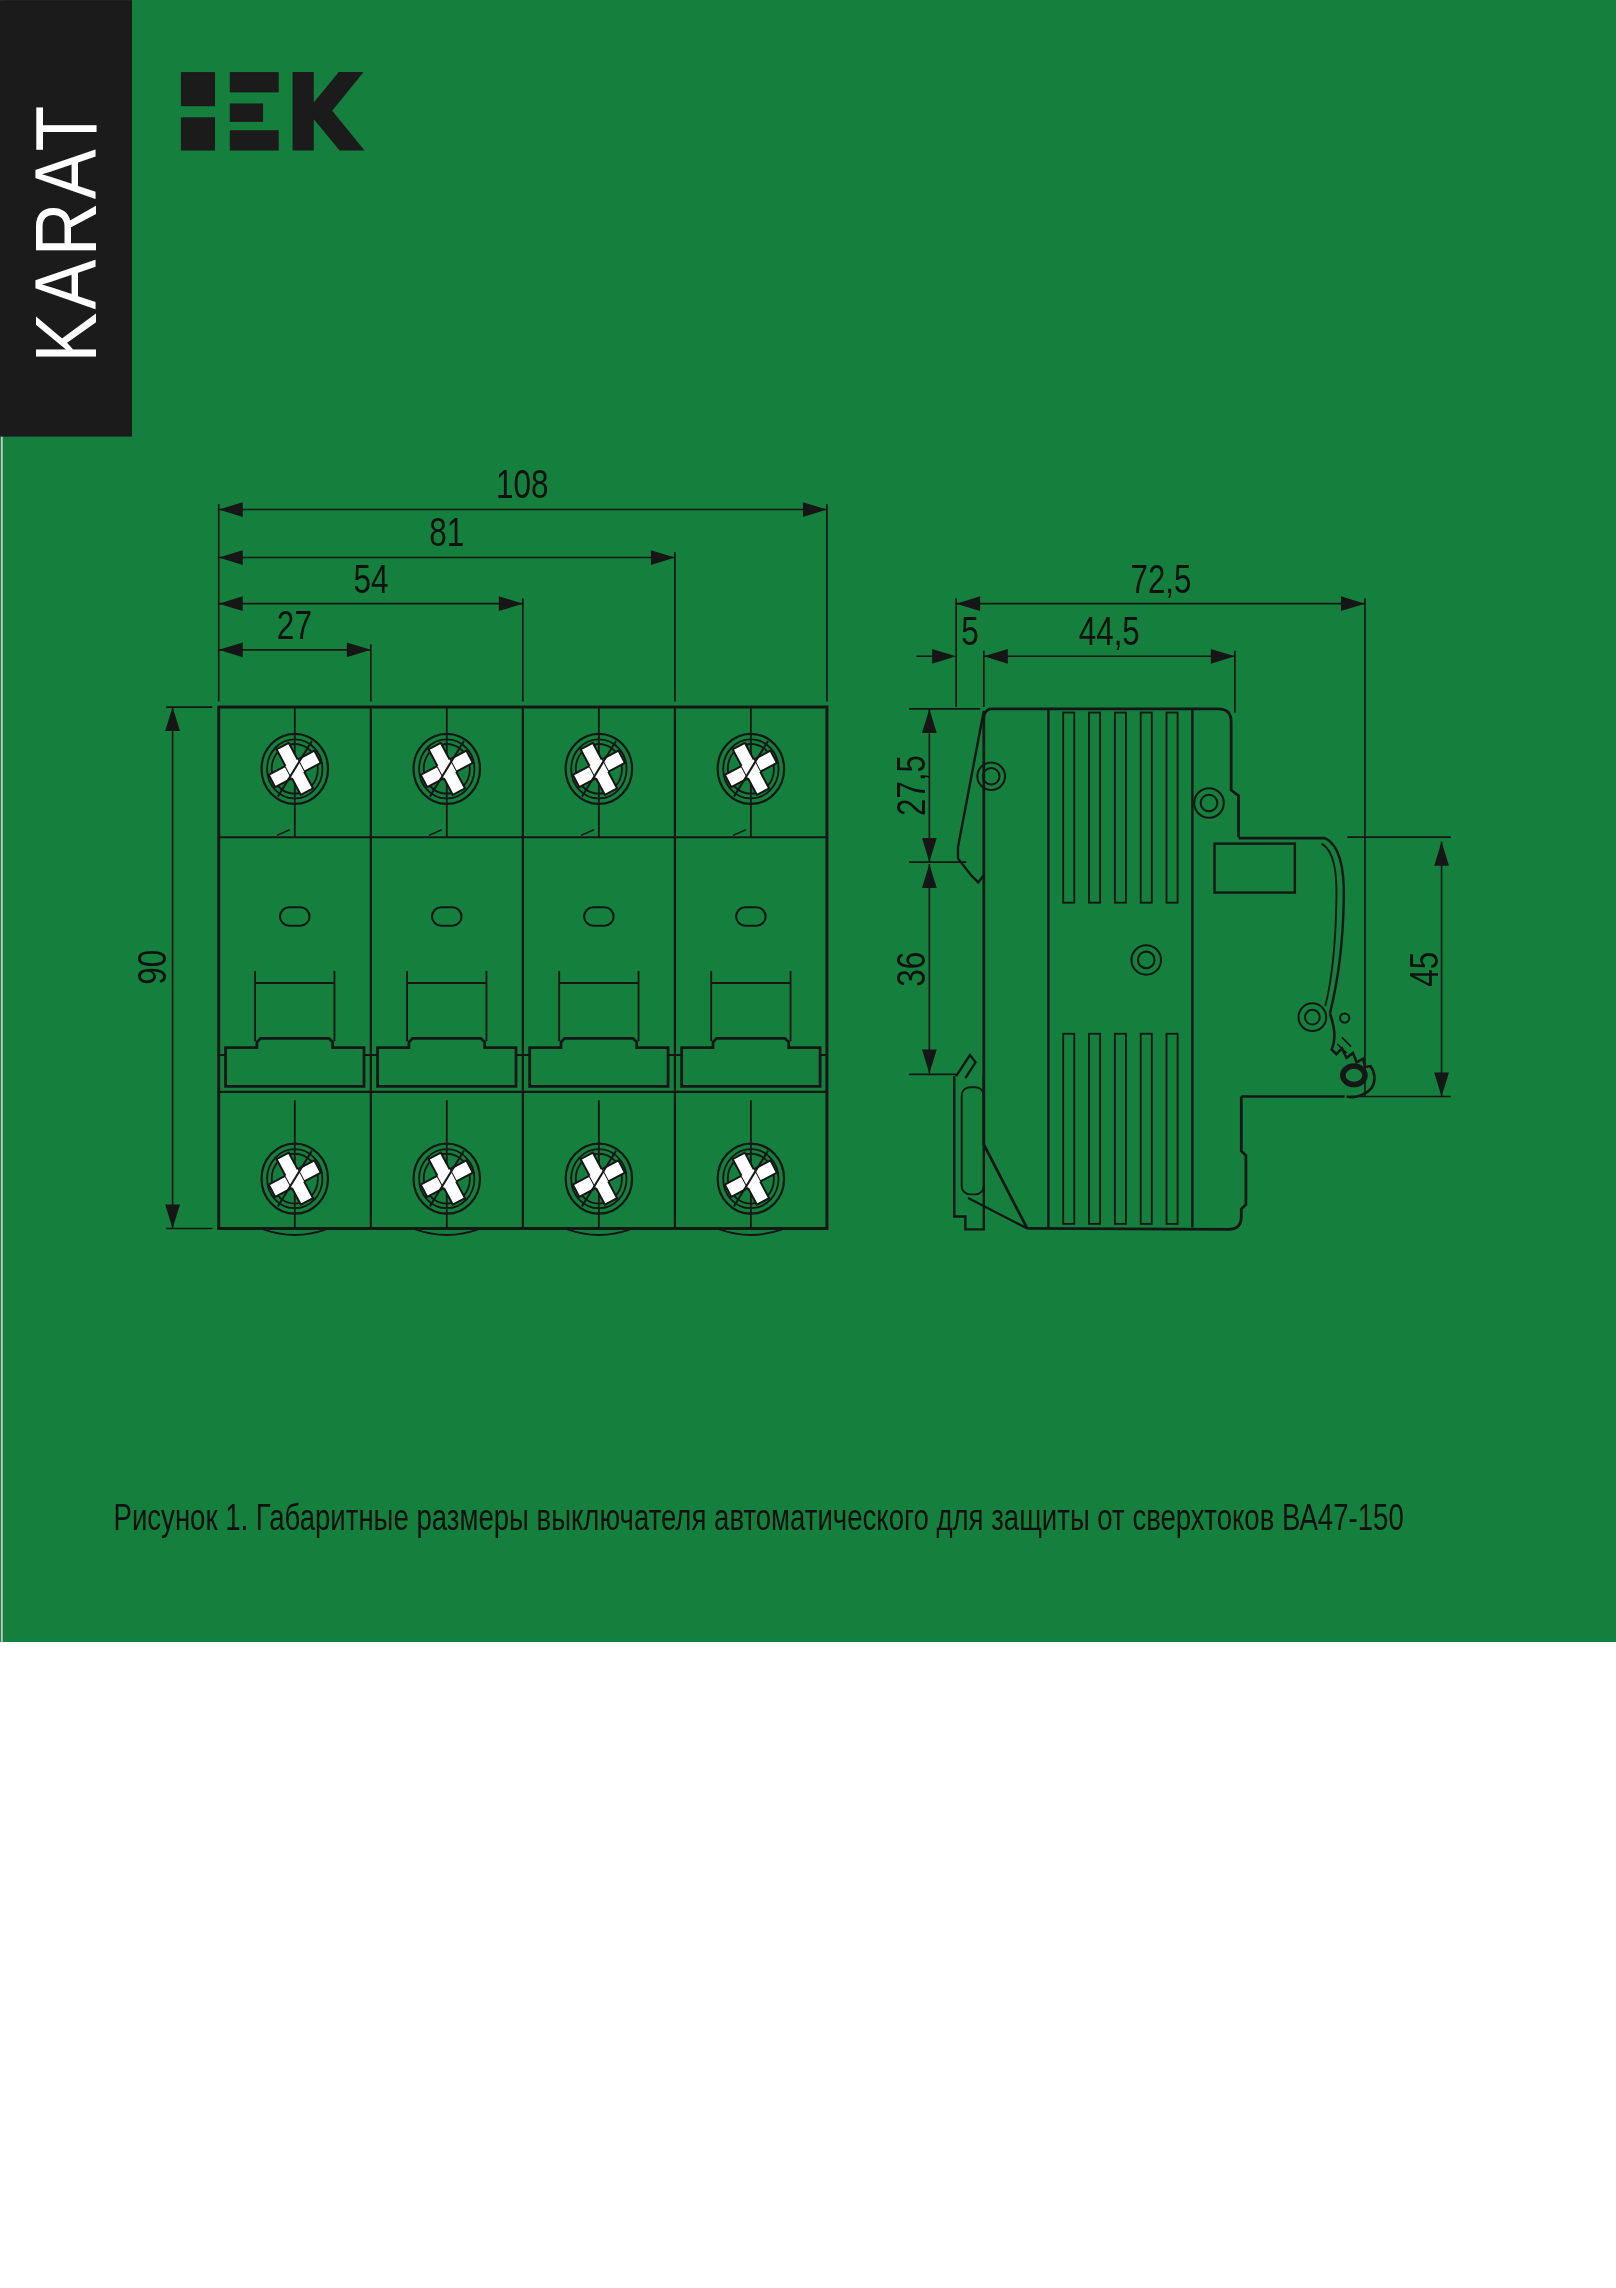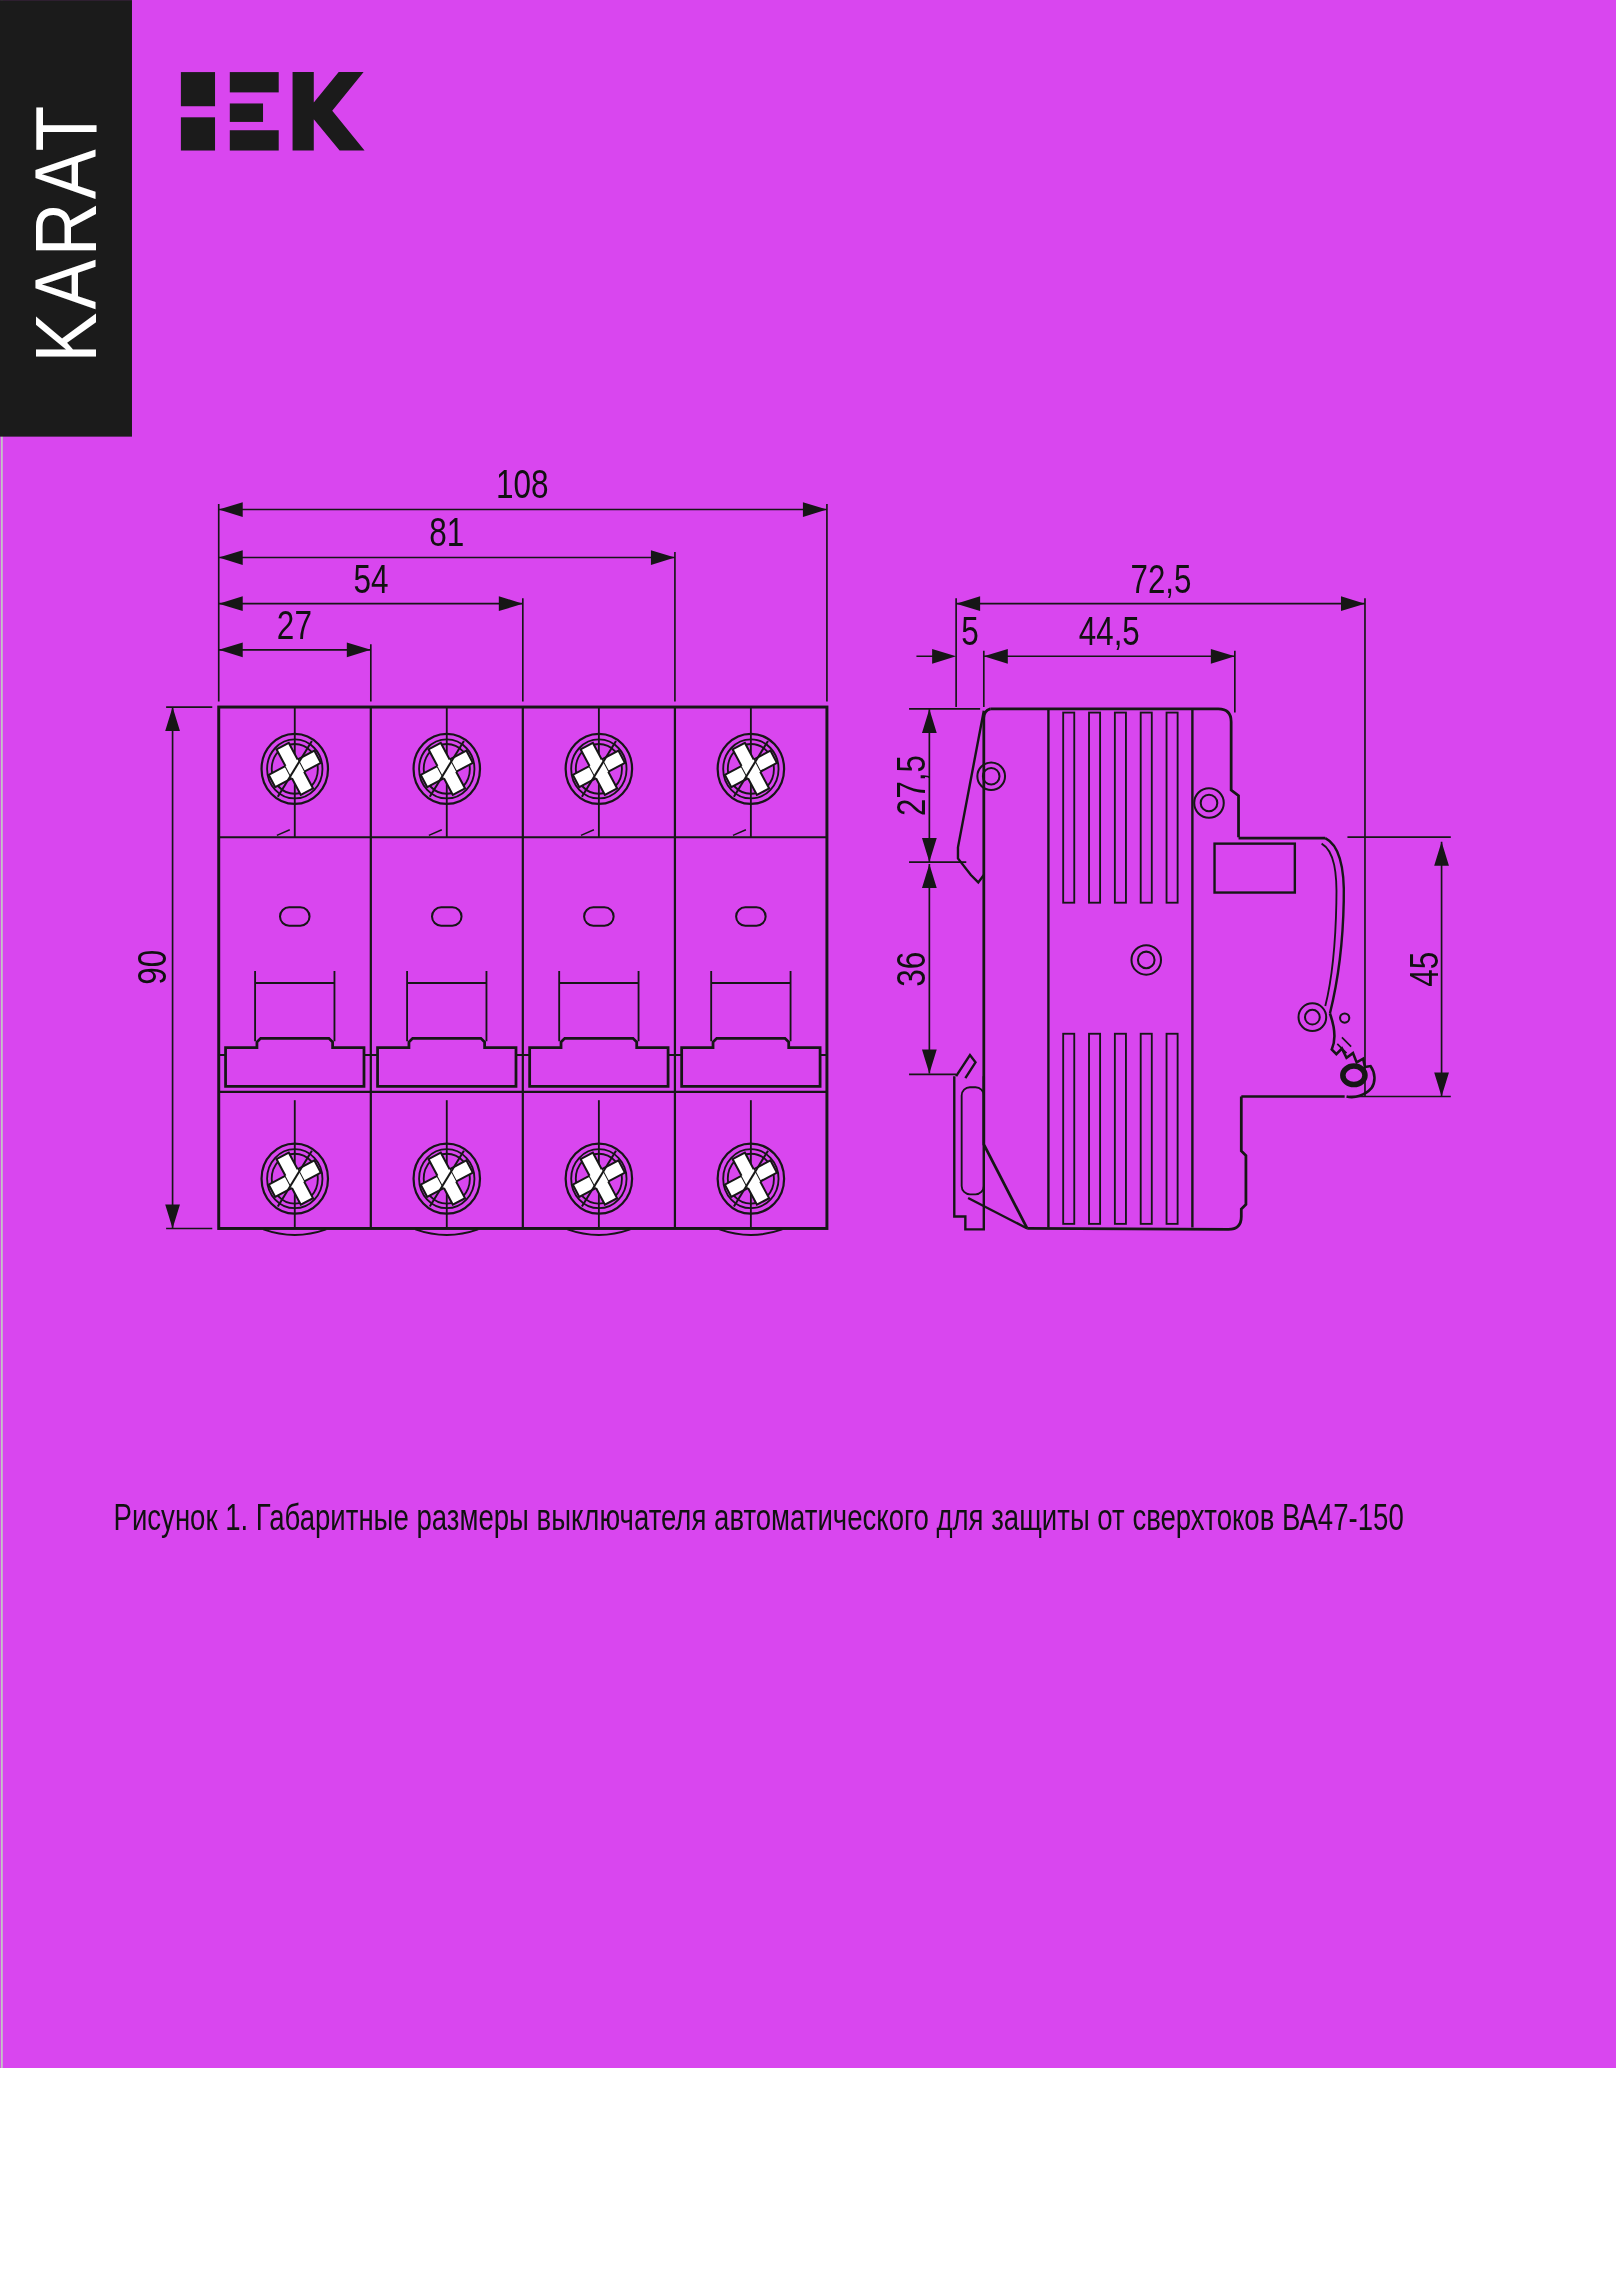--- a/index.html
+++ b/index.html
@@ -1,16 +1,16 @@
 <!DOCTYPE html>
 <html style="font-size:14.8px"><head>
 <meta charset="utf-8">
 <style>
   html,body{margin:0;padding:0;background:#ffffff;}
-  .page{position:relative;width:1616px;height:2068px;background:#d946ef;overflow:hidden;
+  .page{position:relative;width:1616px;height:1642px;background:#15803d;overflow:hidden;
         font-family:"Liberation Sans", sans-serif;}
   svg{position:absolute;left:0;top:0;}
   text{fill:#111111;}
   .dim-label{font-size:44px;}
   .caption-text{font-size:41px;}
   .karat-text{font-size:94px;fill:#ffffff;letter-spacing:4px;}
 </style>
 </head>
 <body>
 

